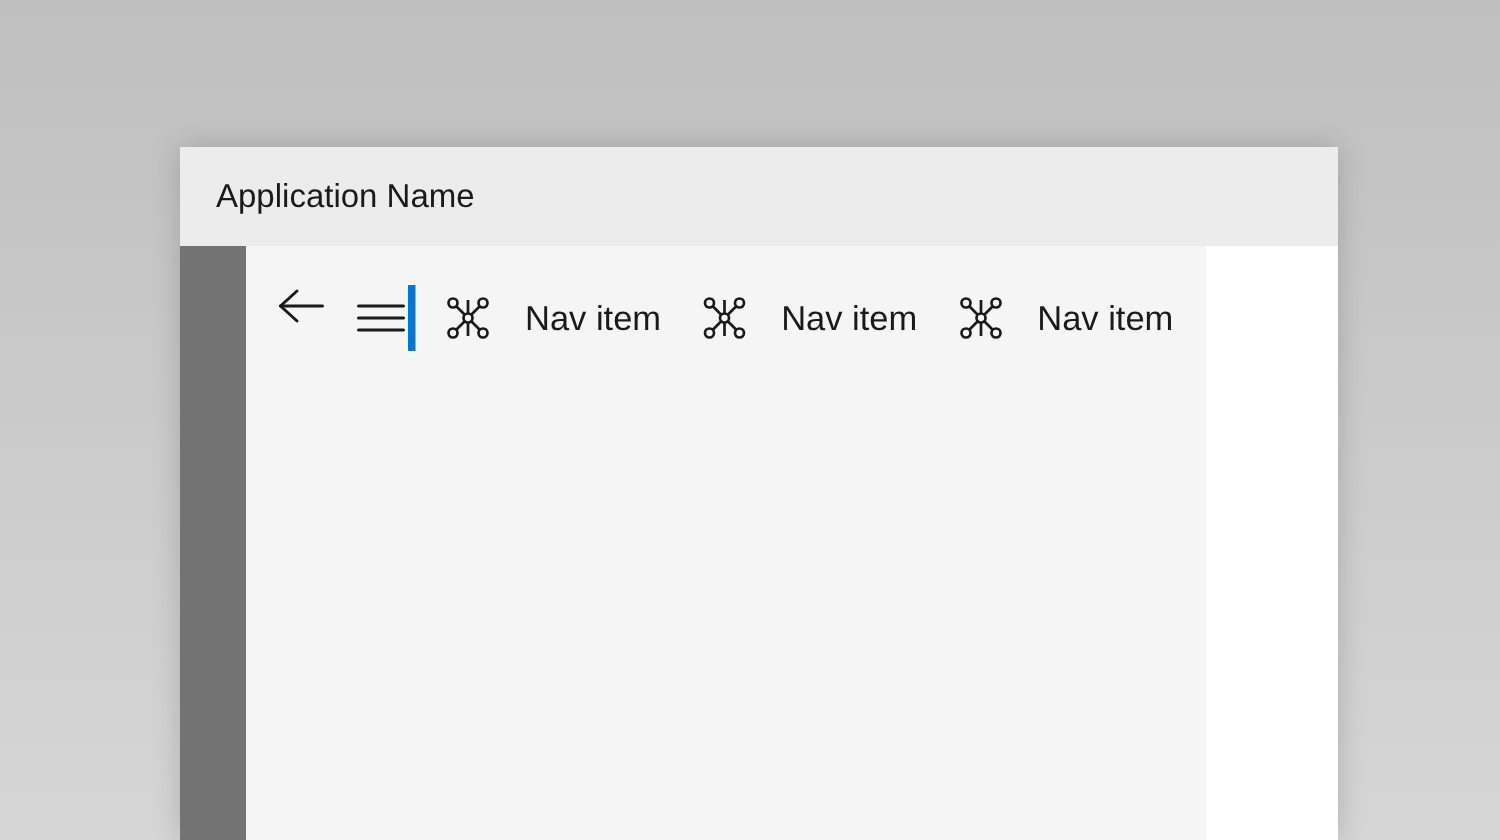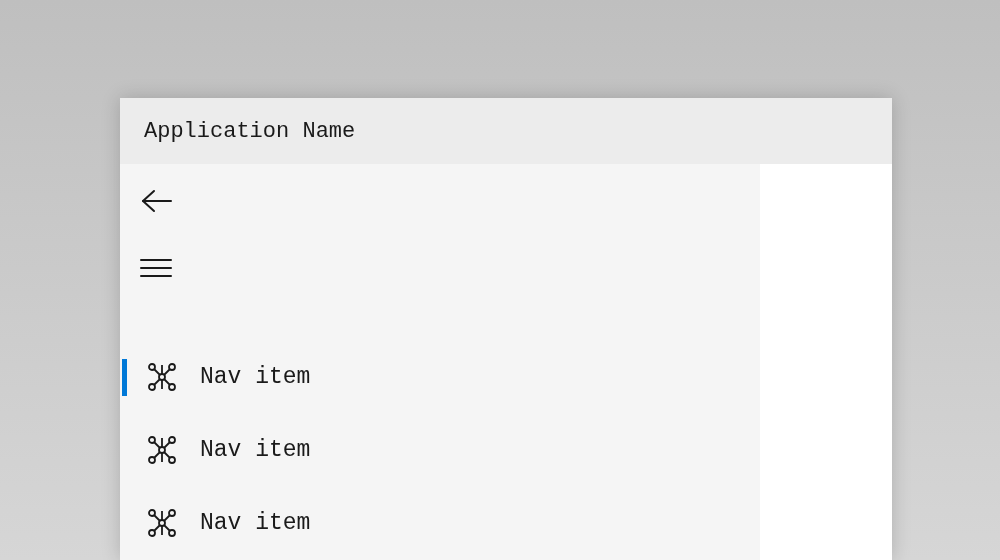--- a/index.html
+++ b/index.html
@@ -13,21 +13,20 @@
     position: absolute;
     left: 120px;
     top: 98px;
     width: 772px;
     height: 462px;
     background: #737373;
     box-shadow: 0 0 18px rgba(0,0,0,0.18);
     display: flex;
     flex-direction: column;
     overflow: hidden;
-    font-family: Liberation Mono, monospace;
   }
   .titlebar {
     height: 66px;
     background: #ececec;
     display: flex;
     align-items: center;
     padding-left: 24px;
     font-size: 22px;
     color: #1a1a1a;
     font-weight: 400;
@@ -35,22 +34,23 @@
   .body {
     flex: 1;
     display: flex;
     flex-direction: row;
     min-height: 0;
   }
   .navpane {
     width: 640px;
     background: #f5f5f5;
     display: flex;
-    flex-direction: column;
+    flex-direction: row;
     padding-top: 8px;
+    margin-left: 44px;
   }
   .content {
     flex: 1;
     background: #ffffff;
   }
   .nav-top-btn {
     height: 64px;
     display: flex;
     align-items: center;
     padding-left: 20px;

